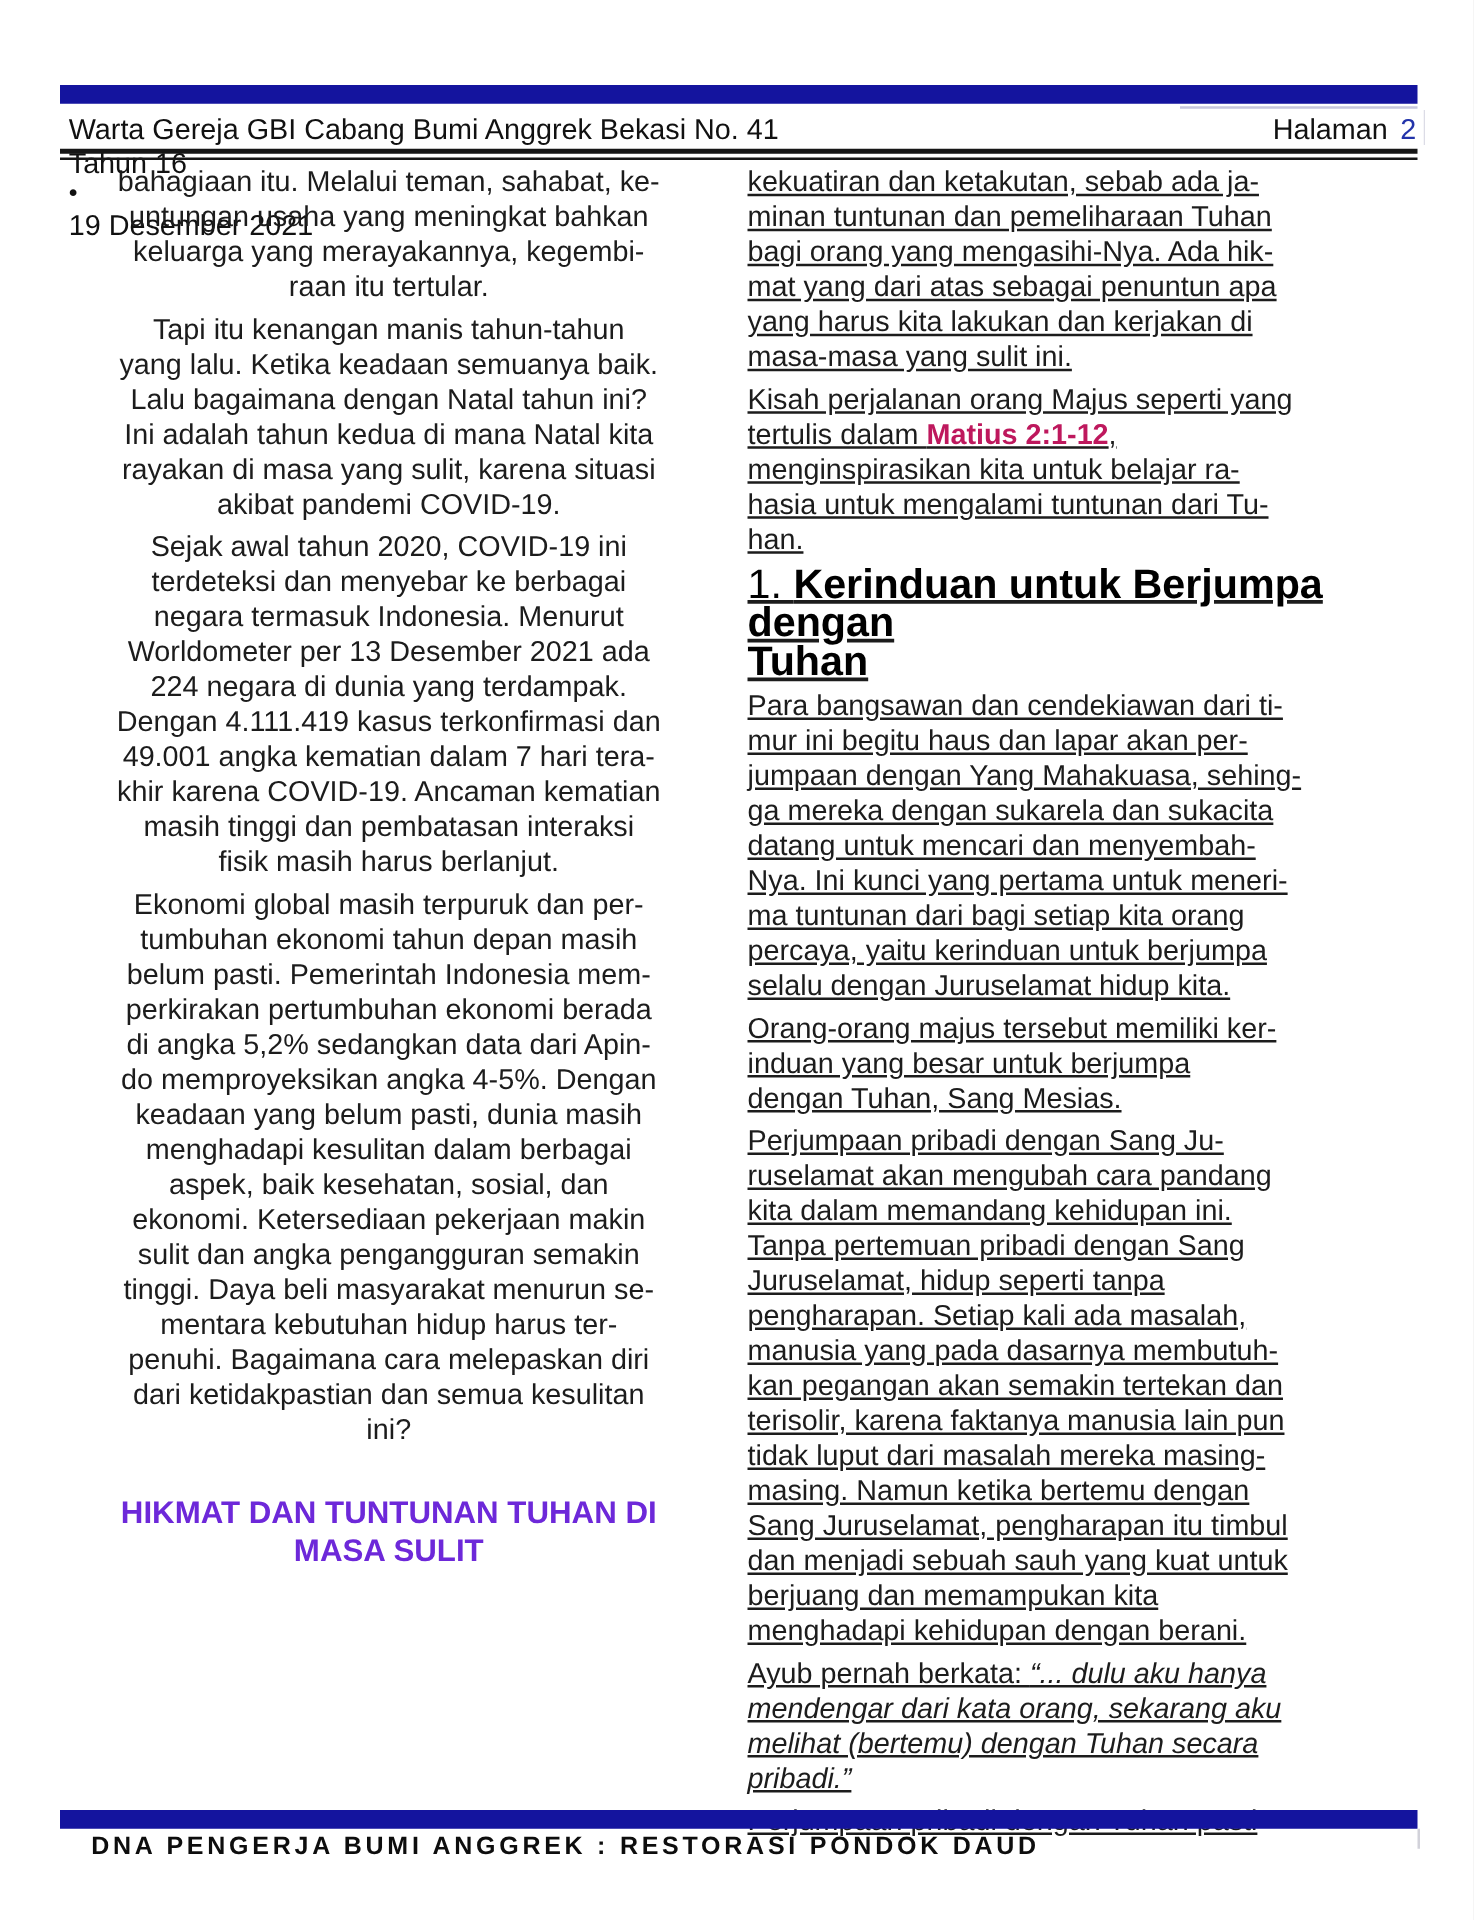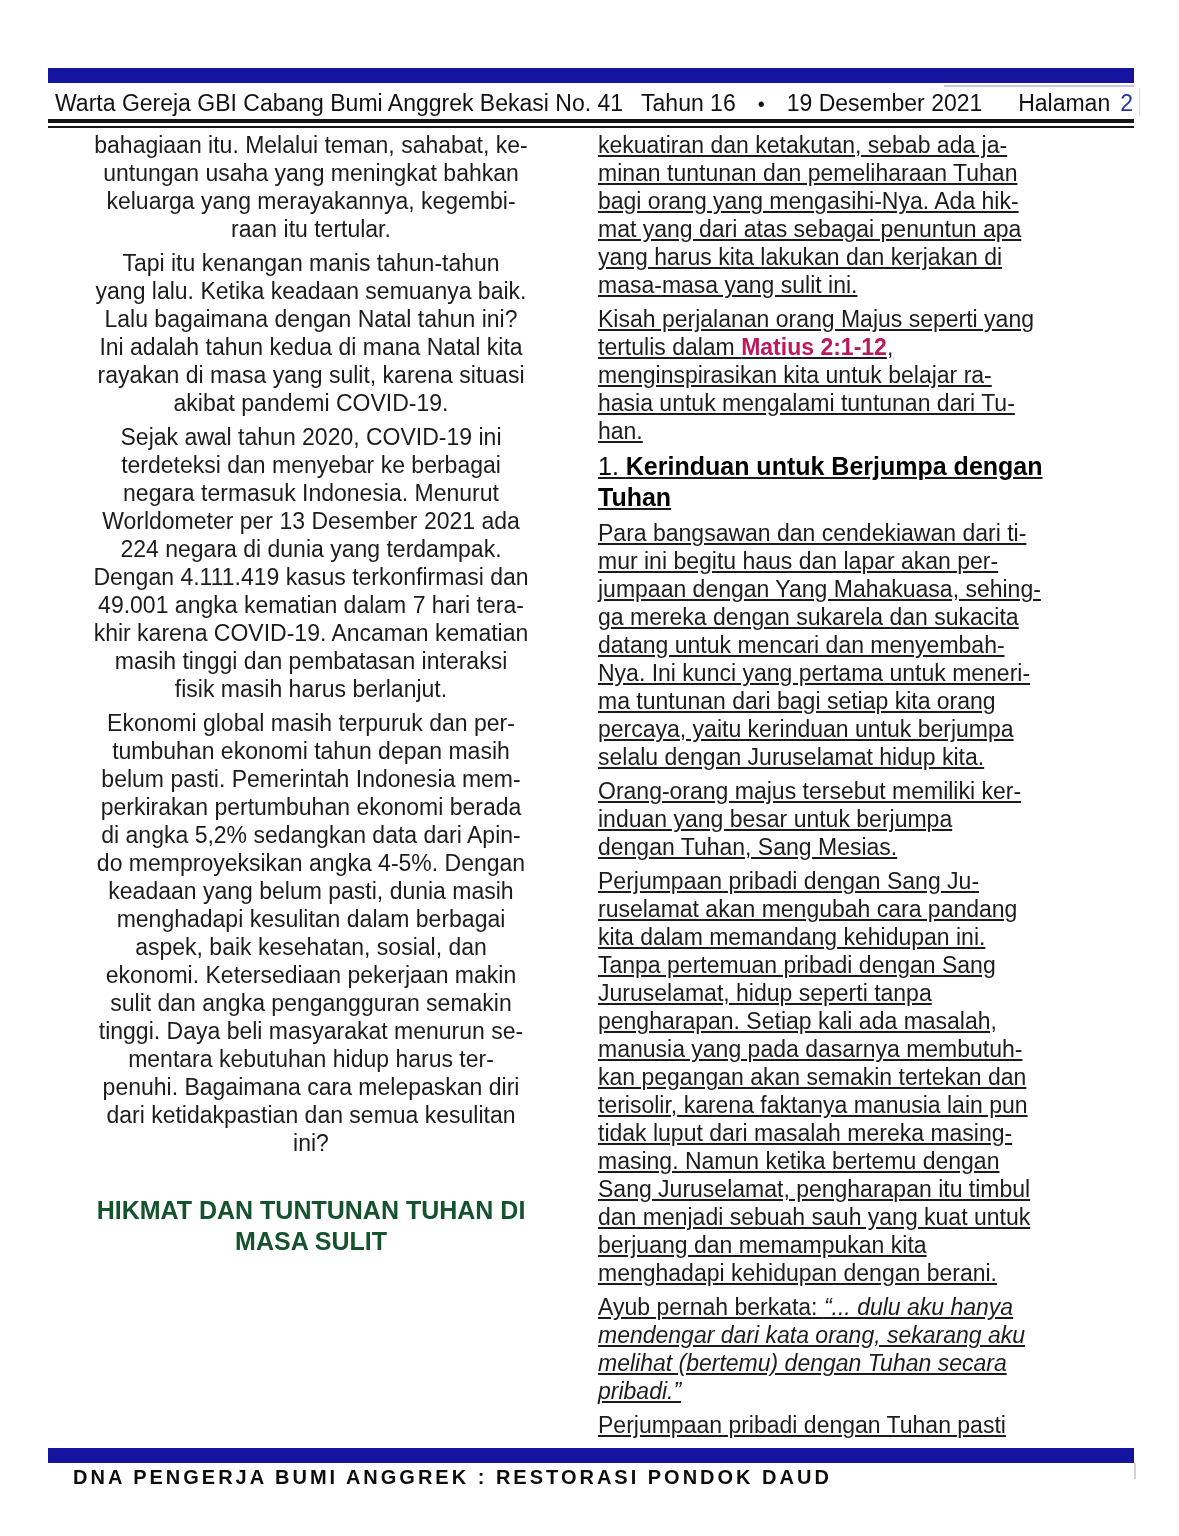--- a/index.html
+++ b/index.html
@@ -11,21 +11,21 @@
   
   .topbar { position:absolute; left:48px; top:68px; width:1086px; height:15px; background:#14149E; }
   .topbar-underline { position:absolute; left:944px; top:85px; width:190px; height:0; border-top:2px solid #c6c6de; }
   .hdr-vline { position:absolute; left:1139px; top:88px; height:28px; width:0; border-left:1px solid #dcdce6; }
 
   
   .header-row {
     position:absolute; left:55px; top:90px; width:1078px;
     display:flex; align-items:baseline; font-size:23px; color:#111;
   }
-  .header-left { display:flex; align-items:baseline; }
+  .header-left { display:flex; align-items:baseline;flex-direction:column; }
   .hdr-title { margin-right:18px; }
   .hdr-edition { margin-right:22px; }
   .hdr-bullet { margin-right:22px; font-size:20px; }
   .header-spacer { flex:1; }
   .hdr-pagelabel { margin-right:10px; }
   .hdr-pagenum { color:#2233AA; }
 
   
   .double-rule {
     position:absolute; left:48px; top:119px; width:1086px; height:3px;
@@ -37,24 +37,24 @@
   .col { min-width:0; }
   .col-left  { width:512px; flex:none;text-align:center; }
   .col-right { flex:1;text-decoration:underline; }
 
   .para {
     margin:0 0 6px 0; font-size:23px; line-height:28px;
     white-space:pre-line; color:#1c1c1c;
   }
   .section-heading {
     margin:38px 0 2px 0; font-size:25px; line-height:31px;
-    font-weight:bold; white-space:pre-line; color:#14532d;
+    font-weight:bold; white-space:pre-line; color:#6d28d9;
   }
   .numbered-heading {
-    margin:0 0 6px 0; font-size:25px; line-height:31px;
+    margin:0 0 6px 0; font-size:33px; line-height:31px;
     font-weight:normal; white-space:pre-line; color:#000;
   }
   .numbered-heading .bold-part { font-weight:bold; }
   .bold-inline { font-weight:bold; color:#be185d; }
   .italic-inline { font-style:italic; }
 
   
   .footerbar { position:absolute; left:48px; top:1448px; width:1086px; height:15px; background:#14149E; }
   .ftr-vline { position:absolute; left:1134px; top:1463px; height:16px; width:0; border-left:2px solid #d2d2da; }
   .footer-text {

